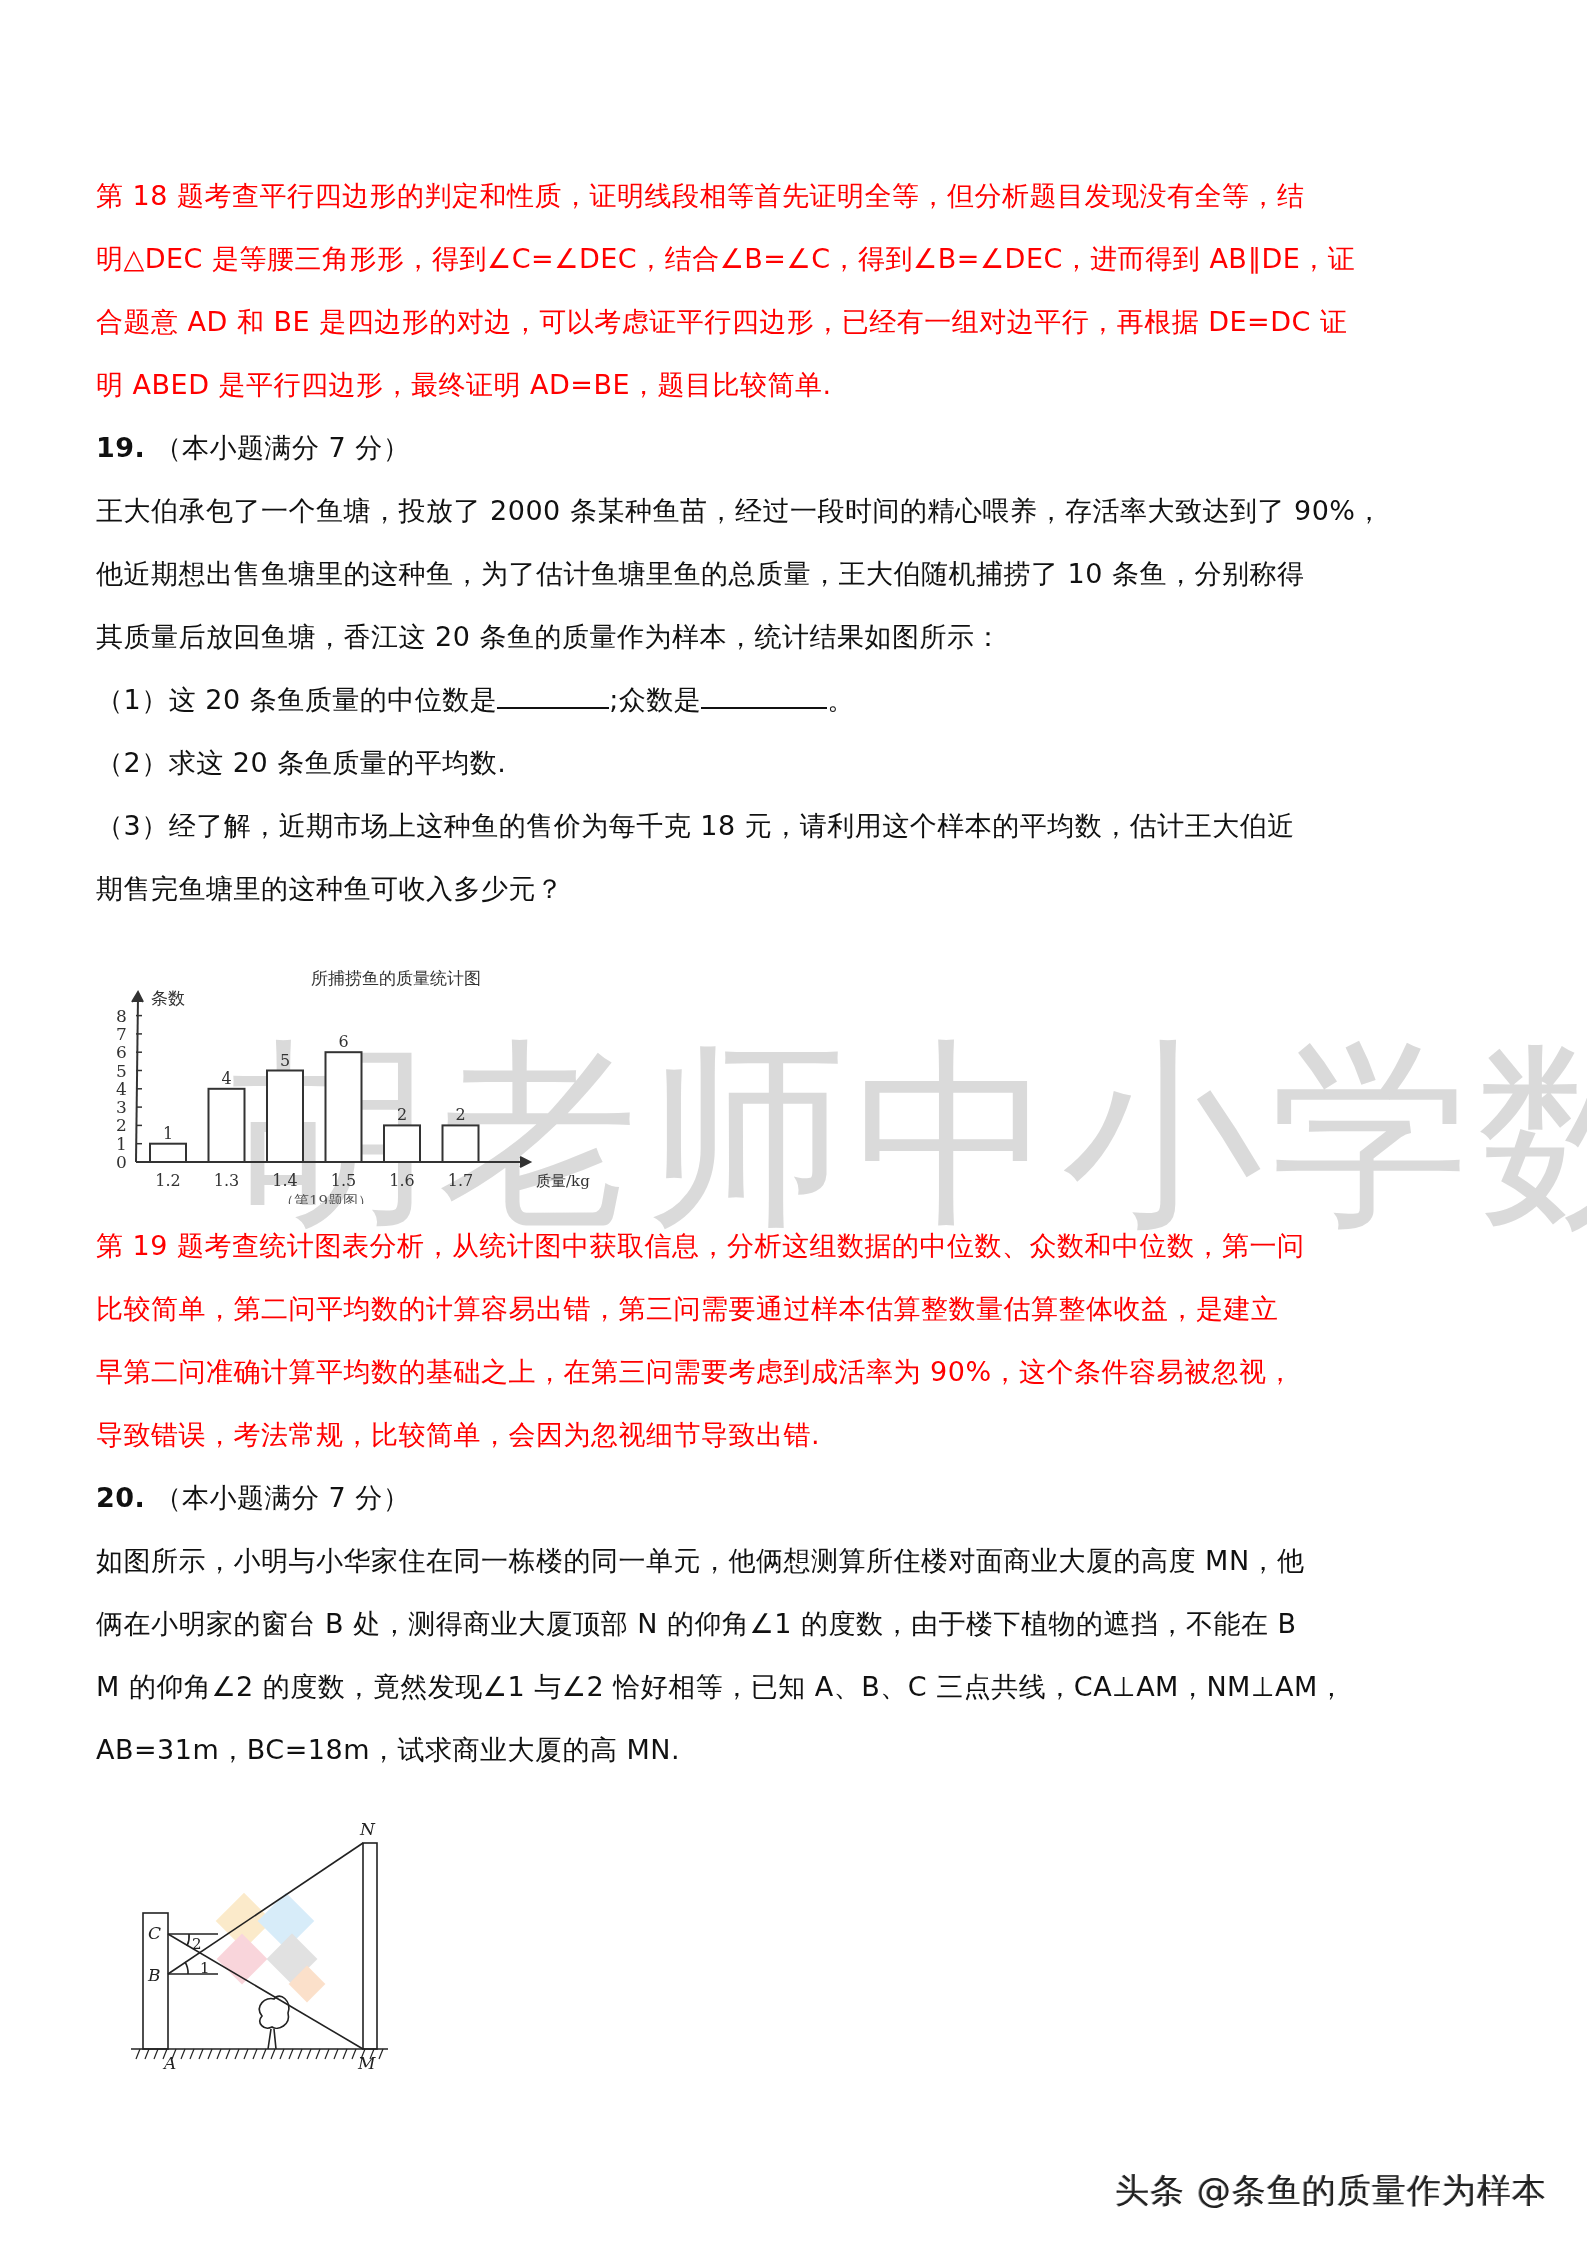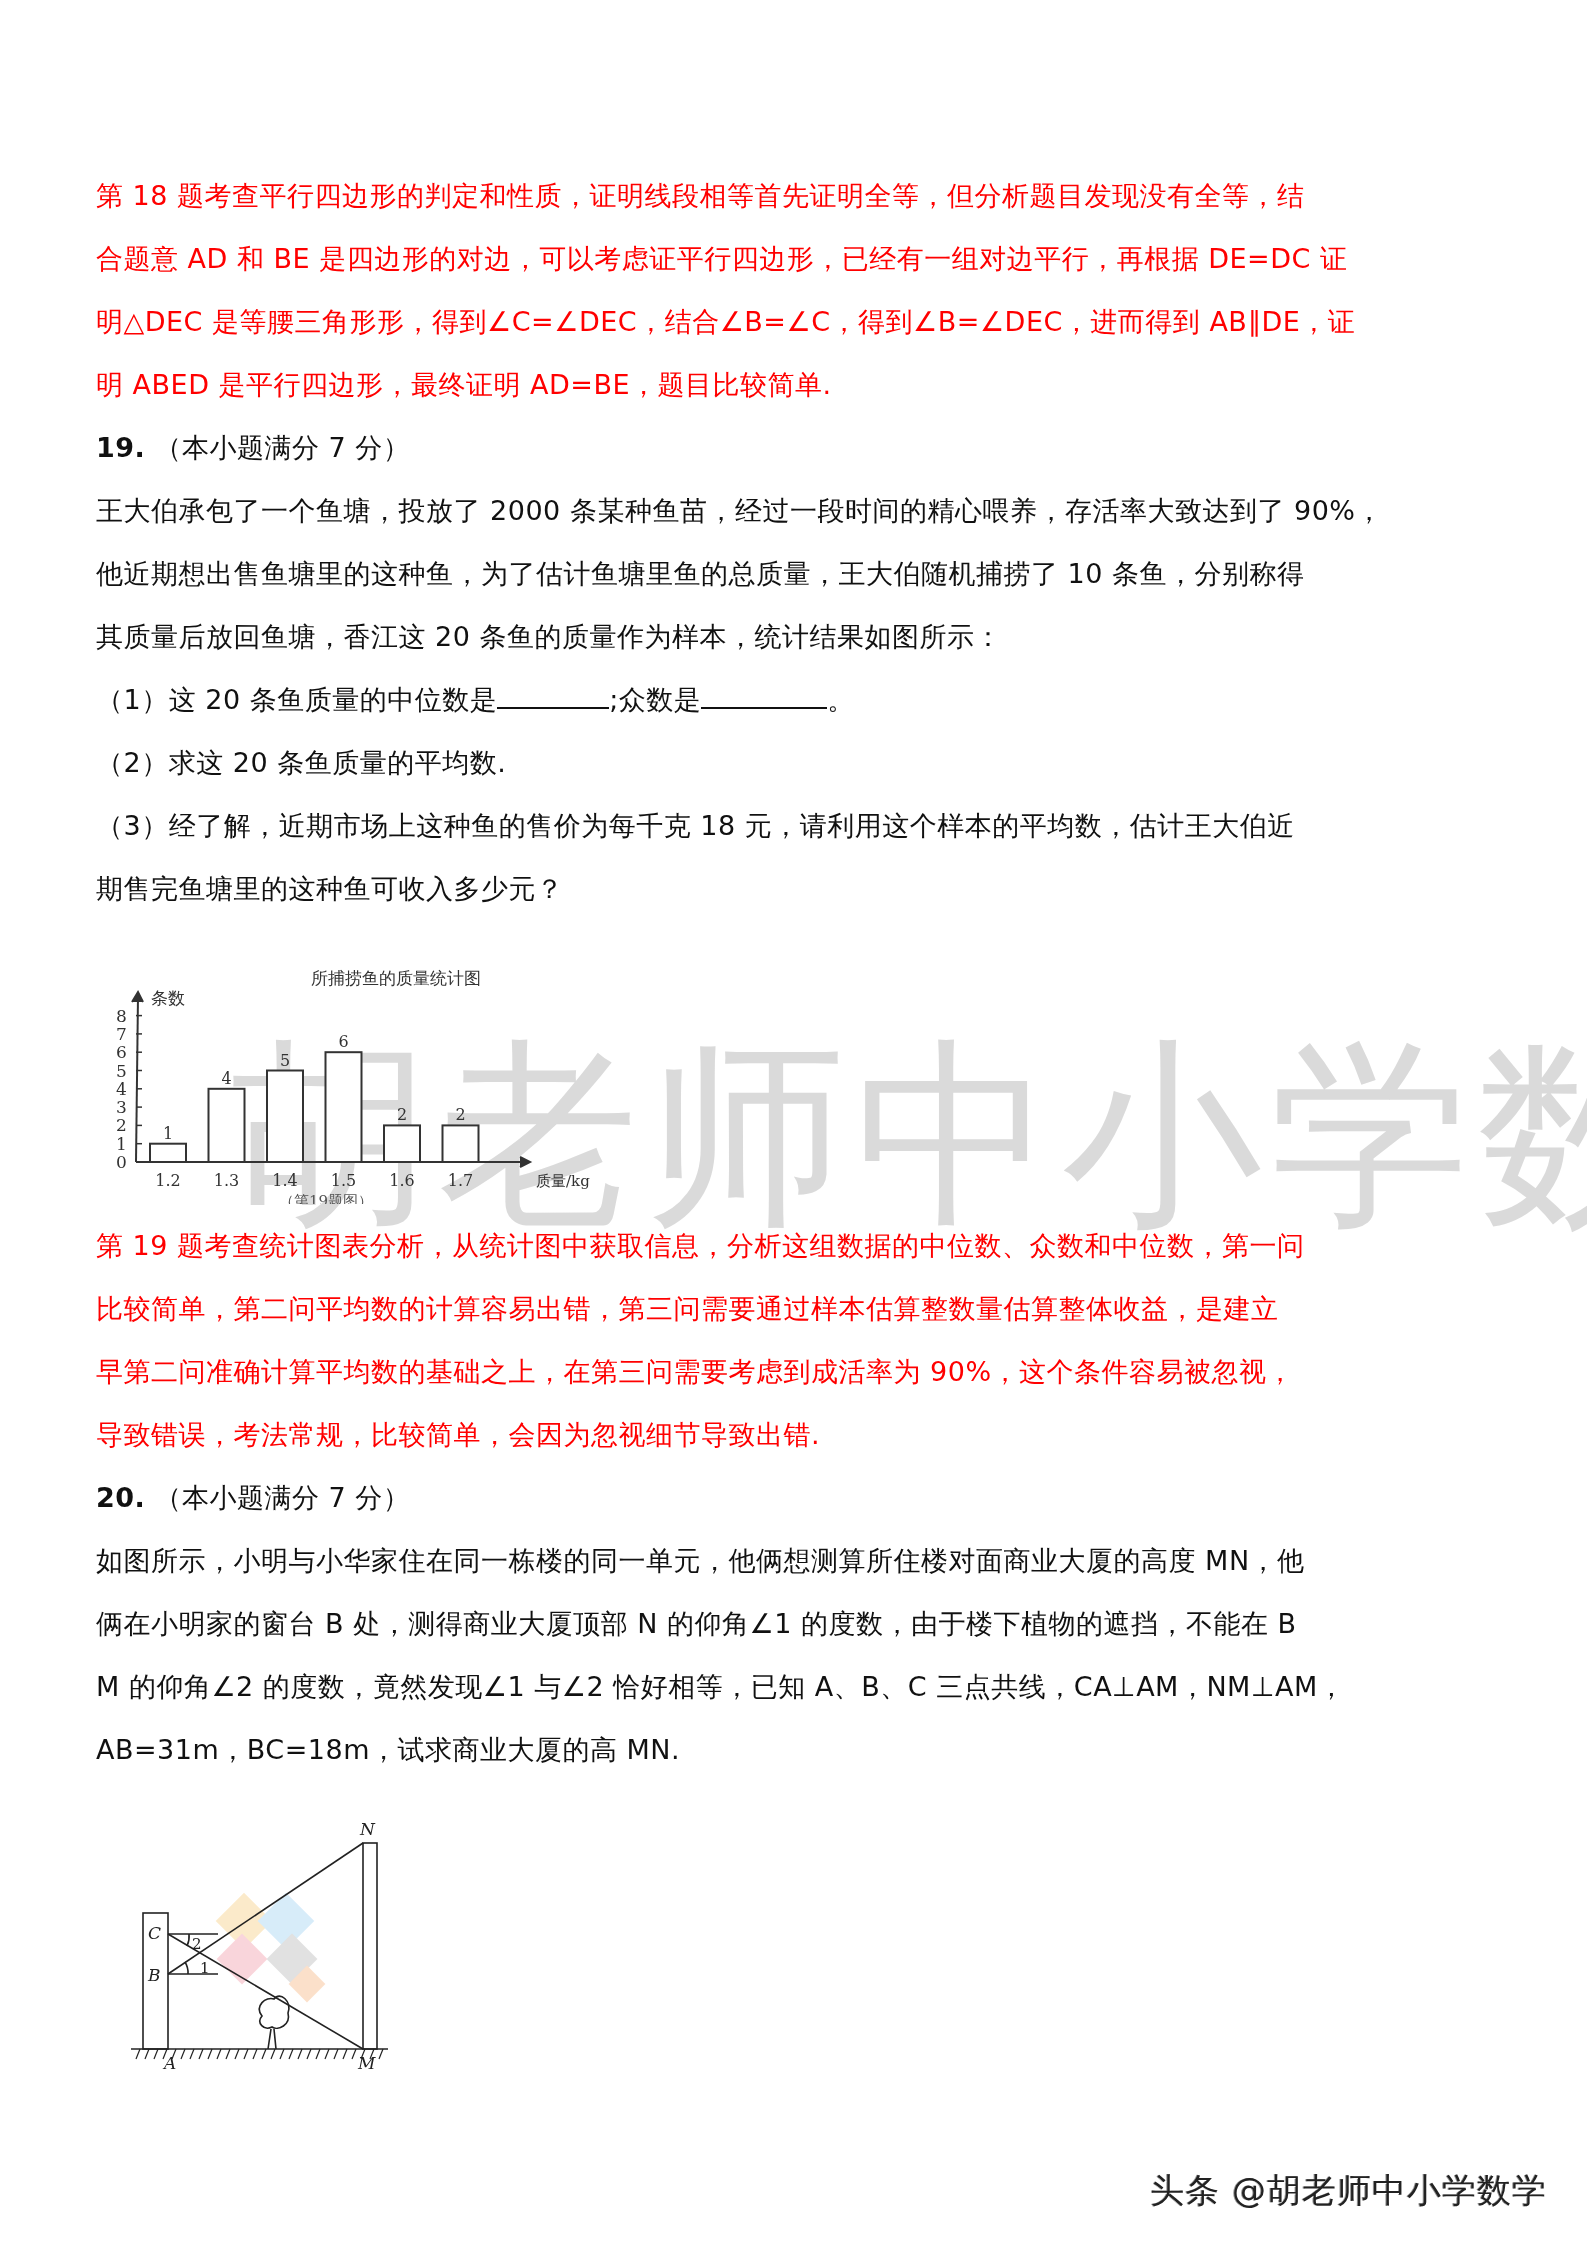--- a/index.html
+++ b/index.html
@@ -39,22 +39,22 @@
 </style>
 </head>
 <body>
 
 <div class="watermark">胡老师中小学数学</div>
 
 <div class="page content">
 
   <section>
     <p class="para red">第 18 题考查平行四边形的判定和性质，证明线段相等首先证明全等，但分析题目发现没有全等，结</p>
+    <p class="para red">明△DEC 是等腰三角形形，得到∠C=∠DEC，结合∠B=∠C，得到∠B=∠DEC，进而得到 AB∥DE，证</p>
     <p class="para red">合题意 AD 和 BE 是四边形的对边，可以考虑证平行四边形，已经有一组对边平行，再根据 DE=DC 证</p>
-    <p class="para red">明△DEC 是等腰三角形形，得到∠C=∠DEC，结合∠B=∠C，得到∠B=∠DEC，进而得到 AB∥DE，证</p>
     <p class="para red">明 ABED 是平行四边形，最终证明 AD=BE，题目比较简单.</p>
   </section>
 
   <section>
     <p class="para">
       <span class="bold">19.</span>
       <span>（本小题满分 7 分）</span>
     </p>
     <p class="para">王大伯承包了一个鱼塘，投放了 2000 条某种鱼苗，经过一段时间的精心喂养，存活率大致达到了 90%，</p>
     <p class="para">他近期想出售鱼塘里的这种鱼，为了估计鱼塘里鱼的总质量，王大伯随机捕捞了 10 条鱼，分别称得</p>
@@ -211,13 +211,13 @@
         </g>
         <g font-size="15" fill="#222">
           <text x="96" y="158">2</text>
           <text x="104" y="182">1</text>
         </g>
       </svg>
     </div>
   </section>
 </div>
 
-<div class="footer">头条 @胡老师中小学数学</div>
+<div class="footer">头条 @条鱼的质量作为样本</div>
 
 </body></html>

